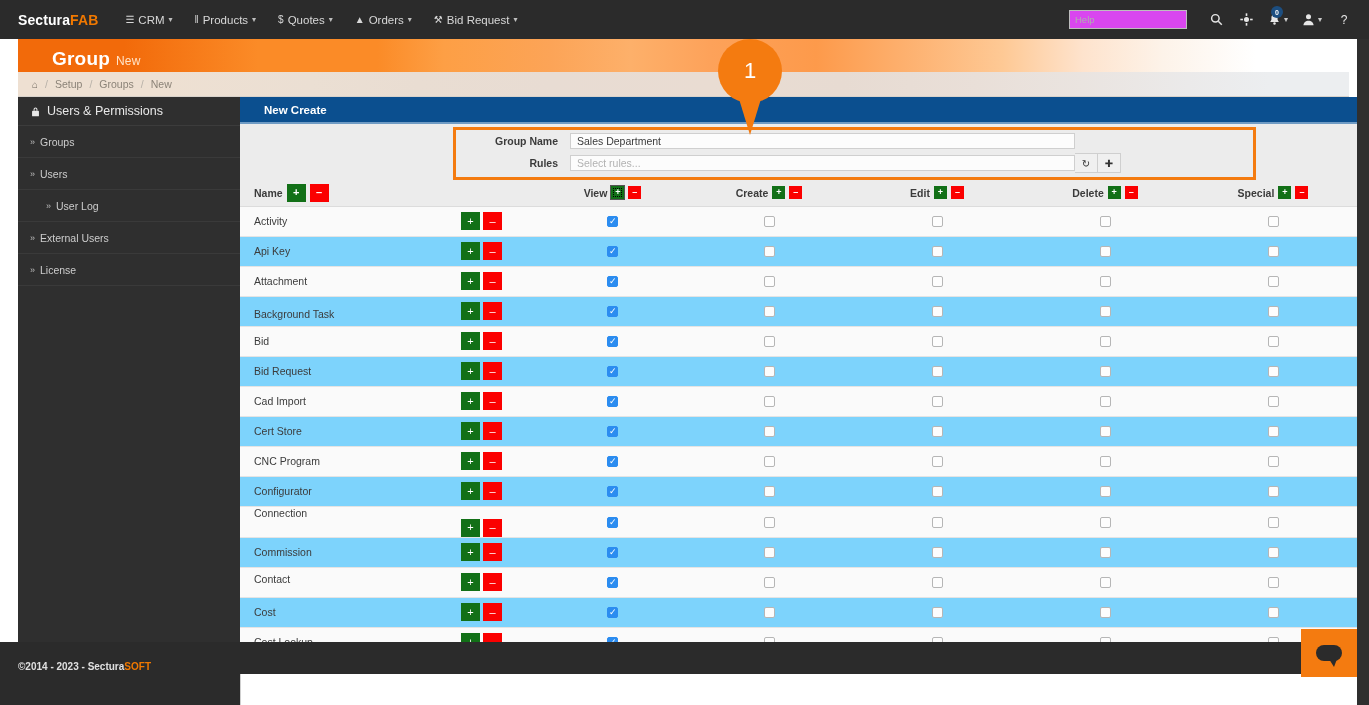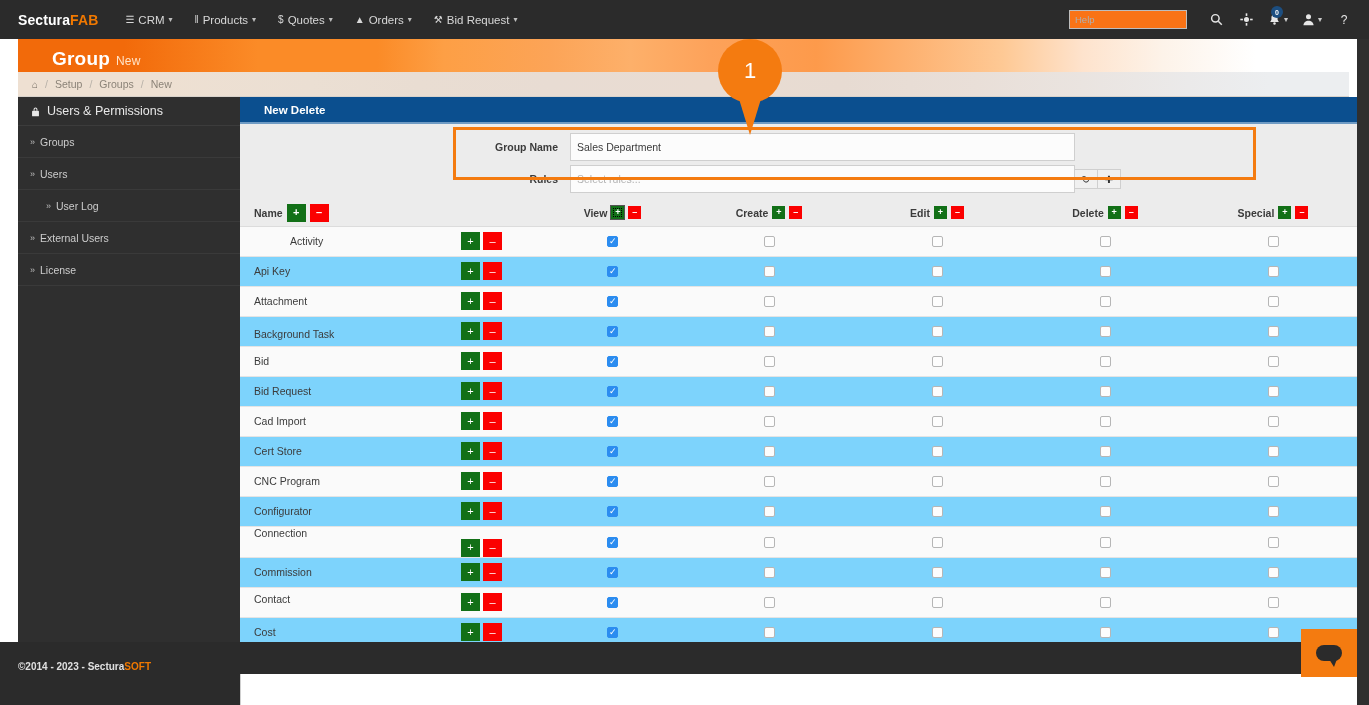--- a/index.html
+++ b/index.html
@@ -20,21 +20,21 @@
   .brand .fab { color: #f07800; }
   .nav-items { display: flex; align-items: center; margin-left: 16px; }
   .nav-item {
     color: #d8d8d8; font-size: 11.5px; padding: 0 11px; height: 39px;
     display: flex; align-items: center; gap: 4px; cursor: pointer; white-space: nowrap;
   }
   .nav-caret { font-size: 8px; opacity: .85; }
   .nav-ico { font-size: 10px; display: inline-block; }
   .nav-right { margin-left: auto; display: flex; align-items: center; gap: 0; }
   .help-input {
-    width: 118px; height: 19px; background: #f97316; border: 1px solid #bdbdbd;
+    width: 118px; height: 19px; background: #d946ef; border: 1px solid #bdbdbd;
     font-size: 9.5px; color: #333; padding: 0 5px; font-family: "Liberation Sans", sans-serif;
     margin-right: 14px;
   }
   .help-input::placeholder { color: #b0b0b0; }
   .nav-icon-btn {
     color: #e6e6e6; font-size: 12px; width: 30px; height: 39px;
     display: flex; align-items: center; justify-content: center;
     cursor: pointer; position: relative;
   }
   .nav-icon-btn.with-caret { width: 34px; gap: 3px; }
@@ -101,21 +101,21 @@
     border-bottom: 2px solid #6f9bc4;
   }
   .form-area { background: #ececec; padding: 9px 0 7px 0; position: relative; }
   .form-row { display: flex; align-items: center; justify-content: flex-start; margin-bottom: 4px; }
   .form-row.second { margin-bottom: 0; }
   .form-label {
     width: 330px; text-align: right; padding-right: 12px;
     font-size: 10.5px; font-weight: bold; color: #3b3b3b;
   }
   .form-input {
-    width: 505px; height: 28px; background: #fcfcfc; border: 1px solid #cfcfcf;
+    width: 505px; height: 16px; background: #fcfcfc; border: 1px solid #cfcfcf;
     font-size: 10.5px; color: #3b3b3b; padding: 0 6px;
     font-family: "Liberation Sans", sans-serif;
   }
   .form-input::placeholder { color: #b2b2b2; }
   .rules-wrap { display: flex; align-items: center; }
   .rules-input { width: 505px; }
   .icon-btn {
     width: 23px; height: 20px; background: #f0f0f0; border: 1px solid #cfcfcf;
     border-left: none; font-size: 10px; color: #333; cursor: pointer;
     display: flex; align-items: center; justify-content: center;
@@ -343,21 +343,21 @@
       <span>External Users</span>
     </div>
     <div class="sb-item">
       <span class="sb-chev">»</span>
       <span>License</span>
     </div>
   </div>
 
   <div class="content">
 
-    <div class="panel-head">New Delete</div>
+    <div class="panel-head">New Create</div>
 
     <div class="form-area">
       <div class="form-row">
         <div class="form-label">Group Name</div>
         <input class="form-input" value="Sales Department" style="">
       </div>
       <div class="form-row second">
         <div class="form-label">Rules</div>
         <div class="rules-wrap">
           <input class="form-input rules-input" value="" placeholder="Select rules..." style="">
@@ -412,21 +412,21 @@
                 <span>Special</span>
                 <span class="btn-pm green btn-sm">+</span>
                 <span class="btn-pm red btn-sm">–</span>
               </div>
             </th>
           </tr>
         </thead>
         <tbody id="perm-body">
             <tr class="norm">
               <td>
-                <div style="display:flex;align-items:center;padding-left:36px;">
+                <div style="display:flex;align-items:center;">
                   <span class="nm">Activity</span>
                   <span class="name-btns" style="margin-left:auto;">
                     <span class="btn-pm green btn-lg">+</span>
                     <span class="btn-pm red btn-lg">–</span>
                   </span>
                 </div>
               </td>
               <td class="cell-center col-ck-first"><span class="ck on"></span></td>
               <td class="cell-center col-ck"><span class="ck off"></span></td>
               <td class="cell-center col-ck"><span class="ck off"></span></td>

